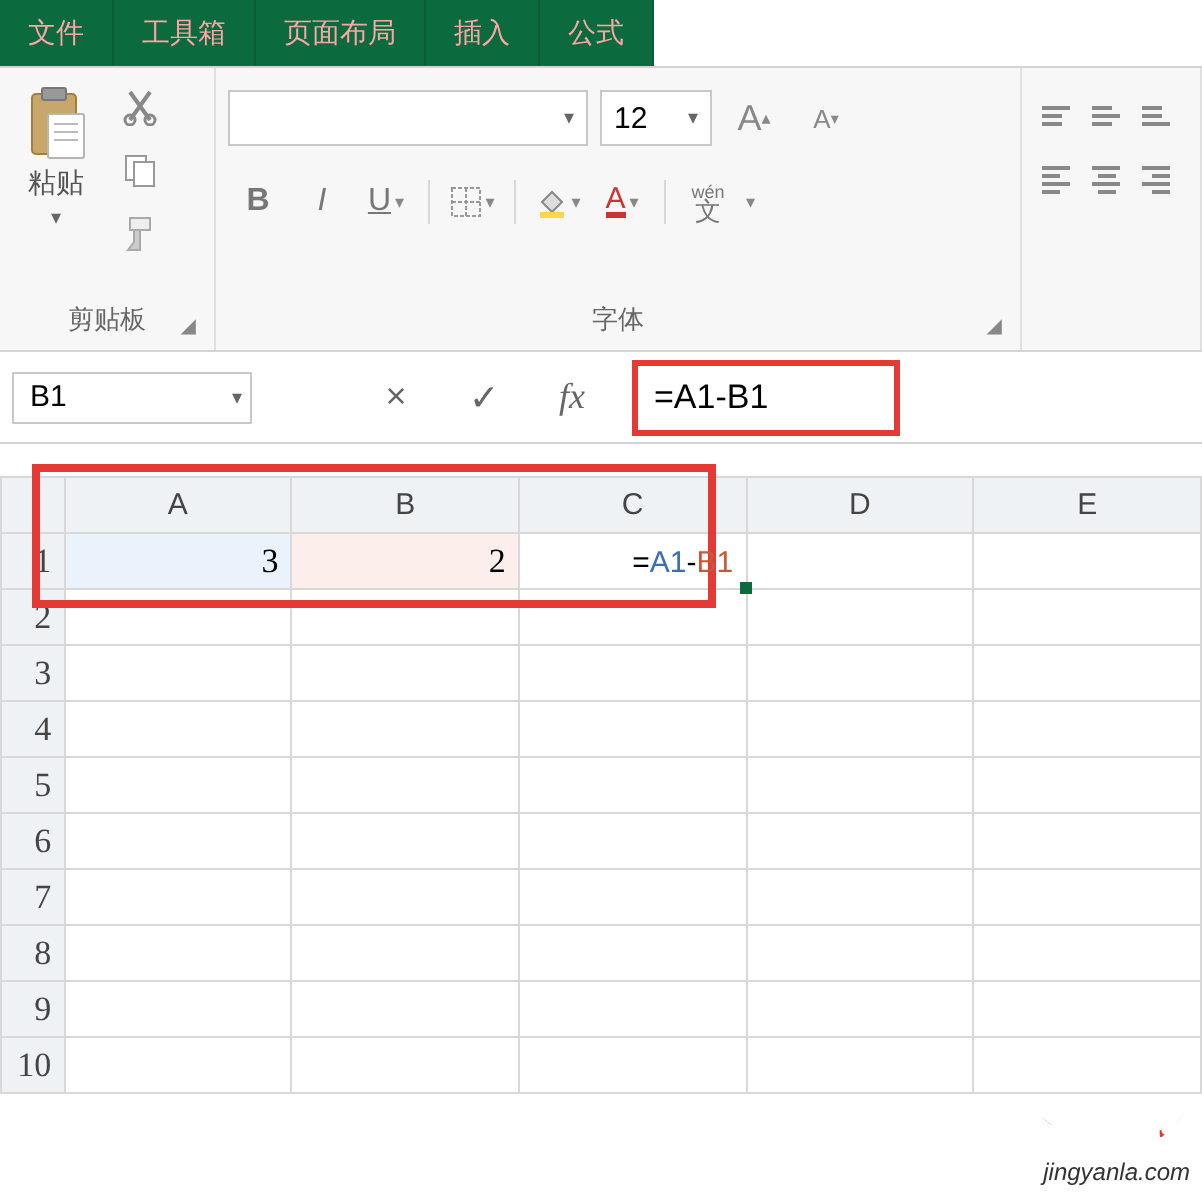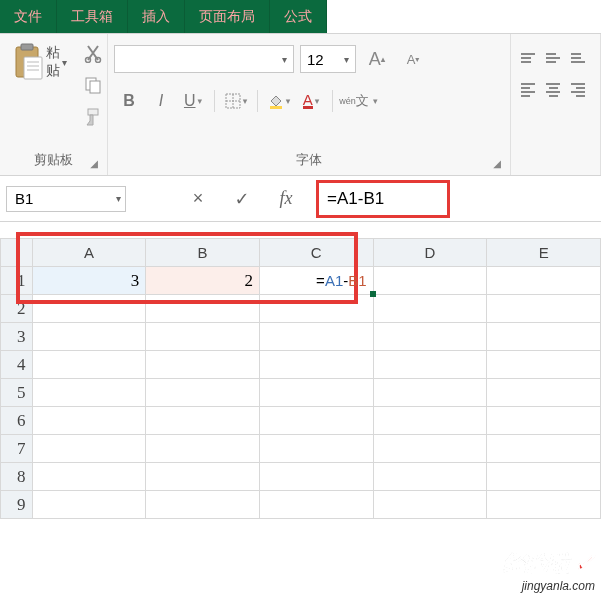--- a/index.html
+++ b/index.html
@@ -13,21 +13,21 @@
   
   
   .ribbon { display: flex; background: #f7f7f7; height: 142px; border-bottom: 1px solid #d4d4d4; }
   .ribbon-group { border-right: 1px solid #e0e0e0; display: flex; flex-direction: column; padding: 5px 6px 0 6px; }
   .group-content { flex: 1; display: flex; align-items: flex-start; gap: 4px; }
   .group-label { text-align: center; font-size: 13px; color: #666; padding: 4px 0 6px 0; position: relative; }
   .group-launcher { position: absolute; right: 3px; bottom: 6px; font-size: 10px; color: #888; }
   
   
   .clipboard { width: 108px; }
-  .paste-btn { display: flex; flex-direction: row; align-items: center; gap: 2px; padding: 4px 6px; border-radius: 3px; }
+  .paste-btn { display: flex; flex-direction: column; align-items: center; gap: 2px; padding: 4px 6px; border-radius: 3px; }
   .paste-icon { width: 32px; height: 38px; }
   .mini-col { display: flex; flex-direction: column; gap: 8px; padding: 2px 0 0 4px; }
   .mini-btn { width: 24px; height: 24px; display: flex; align-items: center; justify-content: center; }
   
   
   .font-group { flex: 1; min-width: 350px; }
   .font-top { display: flex; align-items: center; gap: 6px; margin-bottom: 10px; }
   .font-select { border: 1px solid #c8c8c8; background: #fff; height: 28px; width: 180px; display: flex; align-items: center; justify-content: flex-end; padding: 0 6px; font-size: 15px; }
   .size-select { border: 1px solid #c8c8c8; background: #fff; height: 28px; width: 56px; display: flex; align-items: center; justify-content: space-between; padding: 0 6px; font-size: 15px; }
   .font-bottom { display: flex; align-items: center; gap: 2px; }
@@ -86,22 +86,22 @@
   
   svg { display: block; }
   .caret { font-size: 10px; color: #666; }
 </style>
 </head>
 <body>
 
 <div class="menubar">
   <div class="menu-item first">文件</div>
   <div class="menu-item">工具箱</div>
+  <div class="menu-item">页面布局</div>
   <div class="menu-item">插入</div>
-  <div class="menu-item">页面布局</div>
   <div class="menu-item">公式</div>
 </div>
 
 <div class="ribbon">
 
   <div class="ribbon-group clipboard">
     <div class="group-content">
       <div class="paste-btn">
         <span class="paste-icon">
           <svg width="32" height="38" viewBox="0 0 32 38">
@@ -199,21 +199,21 @@
                 <rect x="2" y="13" width="12" height="3" fill="#ffd54f"></rect>
               </svg>
             </span>
             <span class="dd">▾</span>
         </div>
         <div class="fmt-btn">
           <span style="font-size:15px;color:#c33;border-bottom:3px solid #c33;line-height:12px;">A</span>
             <span class="dd">▾</span>
         </div>
         <div class="sep"></div>
-        <div class="fmt-btn" style="font-size:11px;line-height:10px;">
+        <div class="fmt-btn" style="font-size:11px;flex-direction:column;line-height:10px;">
           <span style="font-size:9px;">wén</span>
           <span style="font-size:13px;">文</span>
         </div>
           <span class="dd">▾</span>
       </div>
     </div>
     <div class="group-label">
       <span>字体</span>
       <span class="group-launcher">◢</span>
     </div>
@@ -396,20 +396,28 @@
           <td></td>
         </tr>
     <tr>
           <td class="rowhdr">9</td>
           <td></td>
           <td></td>
           <td></td>
           <td></td>
           <td></td>
         </tr>
+    <tr>
+          <td class="rowhdr">10</td>
+          <td></td>
+          <td></td>
+          <td></td>
+          <td></td>
+          <td></td>
+        </tr>
   </tbody>
     </table>
 </div>
 
 <div class="watermark">
   <div class="wm-main">
     <span>经验啦</span>
     <span class="wm-check">✓</span>
   </div>
   <div class="wm-sub">jingyanla.com</div>

